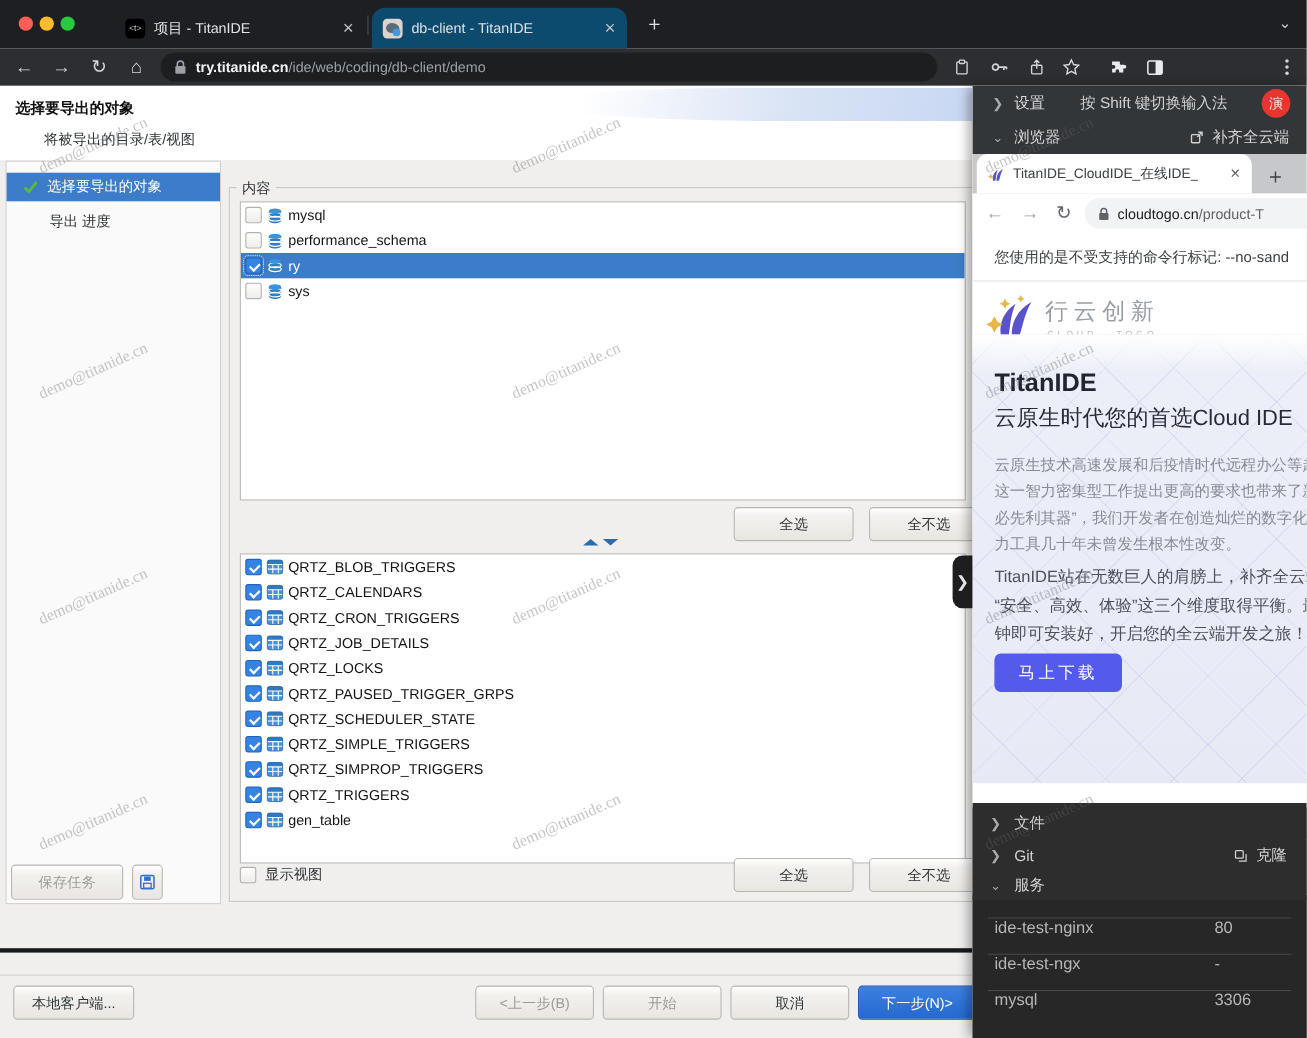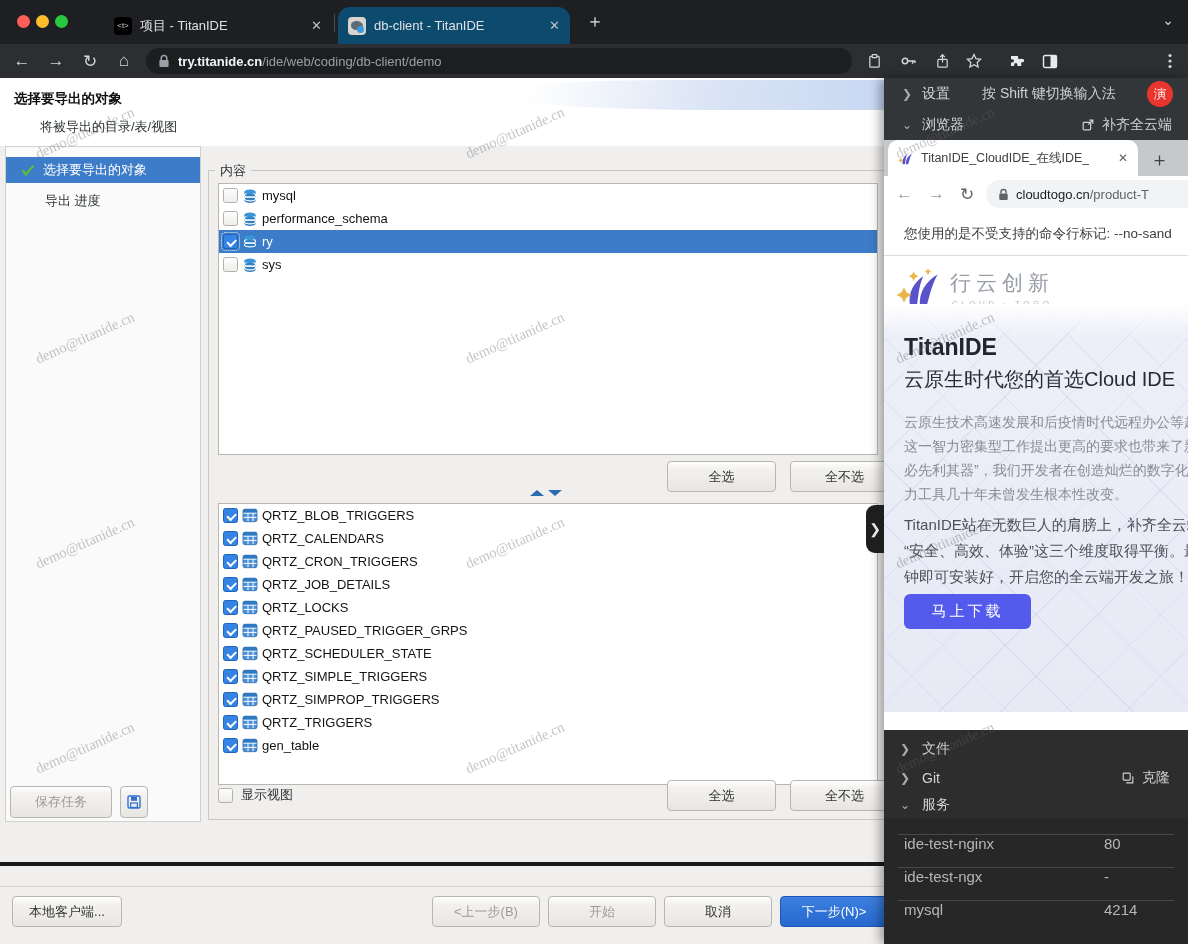--- a/index.html
+++ b/index.html
@@ -103,21 +103,21 @@
       repeating-linear-gradient(45deg,rgba(178,192,228,.28) 0 1px,transparent 1px 44px),
       repeating-linear-gradient(-45deg,rgba(178,192,228,.28) 0 1px,transparent 1px 44px),
       linear-gradient(#edeff8,#e7eaf5);overflow:hidden;}
   .hero-fade{position:absolute;left:0;top:0;width:304px;height:34px;background:linear-gradient(#fff,rgba(255,255,255,0));}
   .hero-h1{position:absolute;left:20px;top:30px;font-size:23px;font-weight:800;color:#20252e;}
   .hero-h2{position:absolute;left:20px;top:62px;font-size:20px;color:#262c37;}
   .hero-p{position:absolute;left:20px;width:330px;}
   .hero-p div{white-space:nowrap;overflow:hidden;}
   .p1{top:106px;font-size:14px;line-height:24px;color:#878c95;}
   .p2{top:208px;font-size:15px;line-height:26px;color:#4c5159;}
-  .dl-btn{position:absolute;left:20px;top:290px;width:127px;height:35px;border-radius:6px;background:#545aec;
+  .dl-btn{position:absolute;left:20px;top:290px;width:116px;height:35px;border-radius:6px;background:#545aec;
           color:#fff;font-size:15px;letter-spacing:3px;display:flex;align-items:center;justify-content:center;}
   .sp-dark{position:absolute;left:0;top:652px;width:304px;height:214px;background:#2d2d2d;}
   .tree-row{position:absolute;left:0;width:304px;height:29px;display:flex;align-items:center;
             color:#d2d3d4;font-size:14px;background:#2d2d2d;z-index:2;}
   .tree-row .chev{margin-left:14px;margin-right:10px;}
   .tree-action{position:absolute;right:18px;display:flex;align-items:center;gap:7px;color:#d2d3d4;font-size:14px;}
   .svc-list{position:absolute;left:0;top:84px;width:304px;height:130px;background:#272727;z-index:1;}
   .svc-row{height:32px;display:flex;align-items:flex-start;position:relative;}
   .svc-row .n{margin-left:20px;font-size:15px;color:#b5b6b7;}
   .svc-row .v{position:absolute;left:220px;font-size:15px;color:#b5b6b7;}
@@ -572,21 +572,21 @@
           <span class="v">80</span>
         </div>
         <div class="svc-sep"></div>
         <div class="svc-row">
           <span class="n">ide-test-ngx</span>
           <span class="v">-</span>
         </div>
         <div class="svc-sep"></div>
         <div class="svc-row">
           <span class="n">mysql</span>
-          <span class="v">4214</span>
+          <span class="v">3306</span>
         </div>
       </div>
     <div class="sp-scroll"></div>
   </div>
 </div>
 
 <div id="wmLayer">
     <div class="wm" style="left: 85px; top: 133px;">demo@titanide.cn</div>
     <div class="wm" style="left: 85px; top: 338px;">demo@titanide.cn</div>
     <div class="wm" style="left: 85px; top: 543px;">demo@titanide.cn</div>

